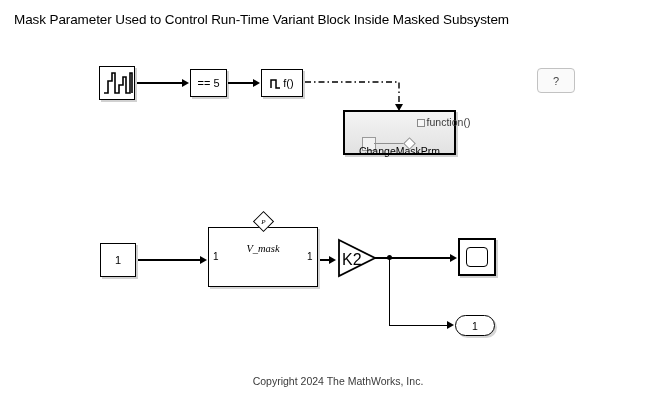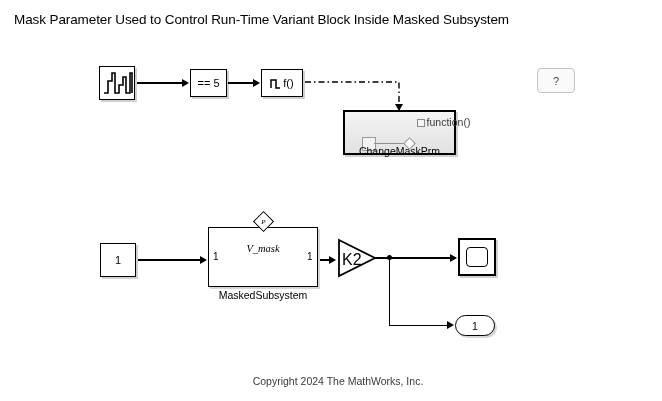--- a/index.html
+++ b/index.html
@@ -261,21 +261,20 @@
   <div class="blk" id="const-block">
     <div id="const-text">1</div>
   </div>
 
   <div class="wire wire-h" style="left:138px; top:259.3px; width:62px;"></div>
   <div class="arrow-r" style="left:200px; top:255.5px;"></div>
 
   <div class="blk" id="msub-block"></div>
   <div class="port-num" id="msub-in">1</div>
   <div class="port-num" id="msub-out">1</div>
-  <div class="blk-label" id="msub-label">MaskedSubsystem</div>
 
   <div id="vmask-label">V_mask</div>
   <div id="vmask-badge">
     <span>P</span>
   </div>
 
   <div class="wire wire-h" style="left:320px; top:259.3px; width:9px;"></div>
   <div class="arrow-r" style="left:329px; top:255.5px;"></div>
 
   <div id="gain-wrap">

